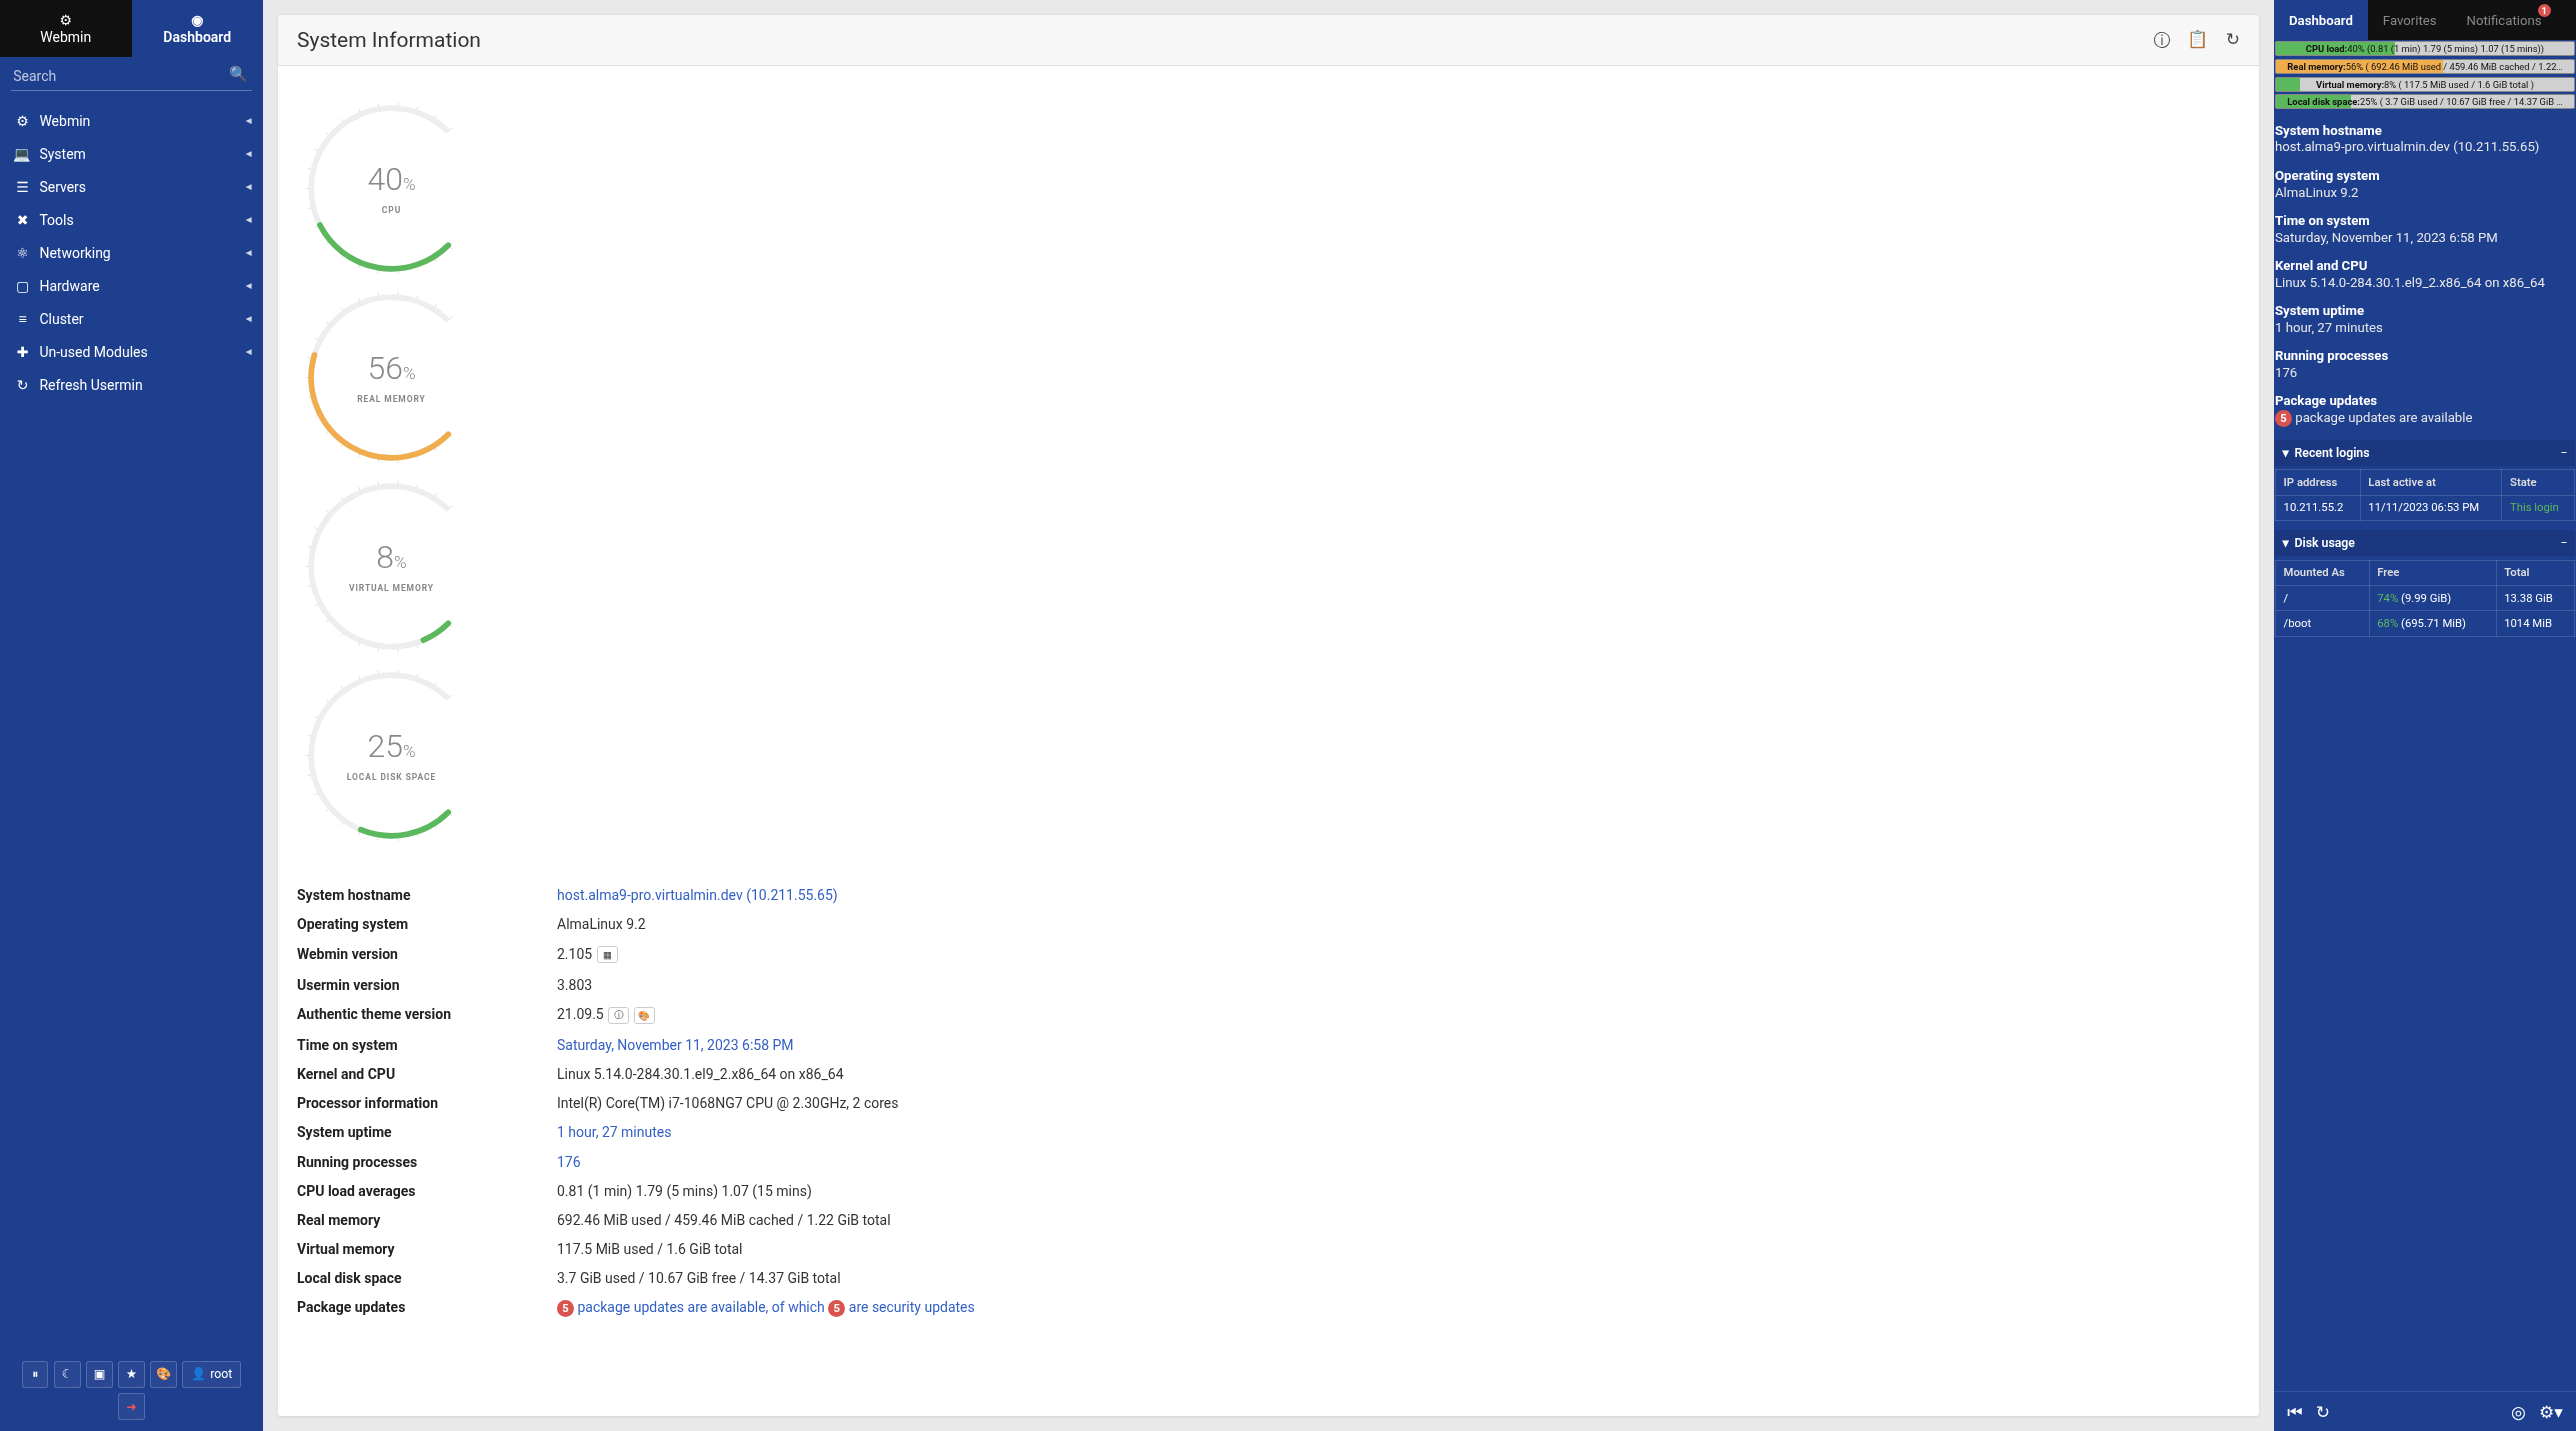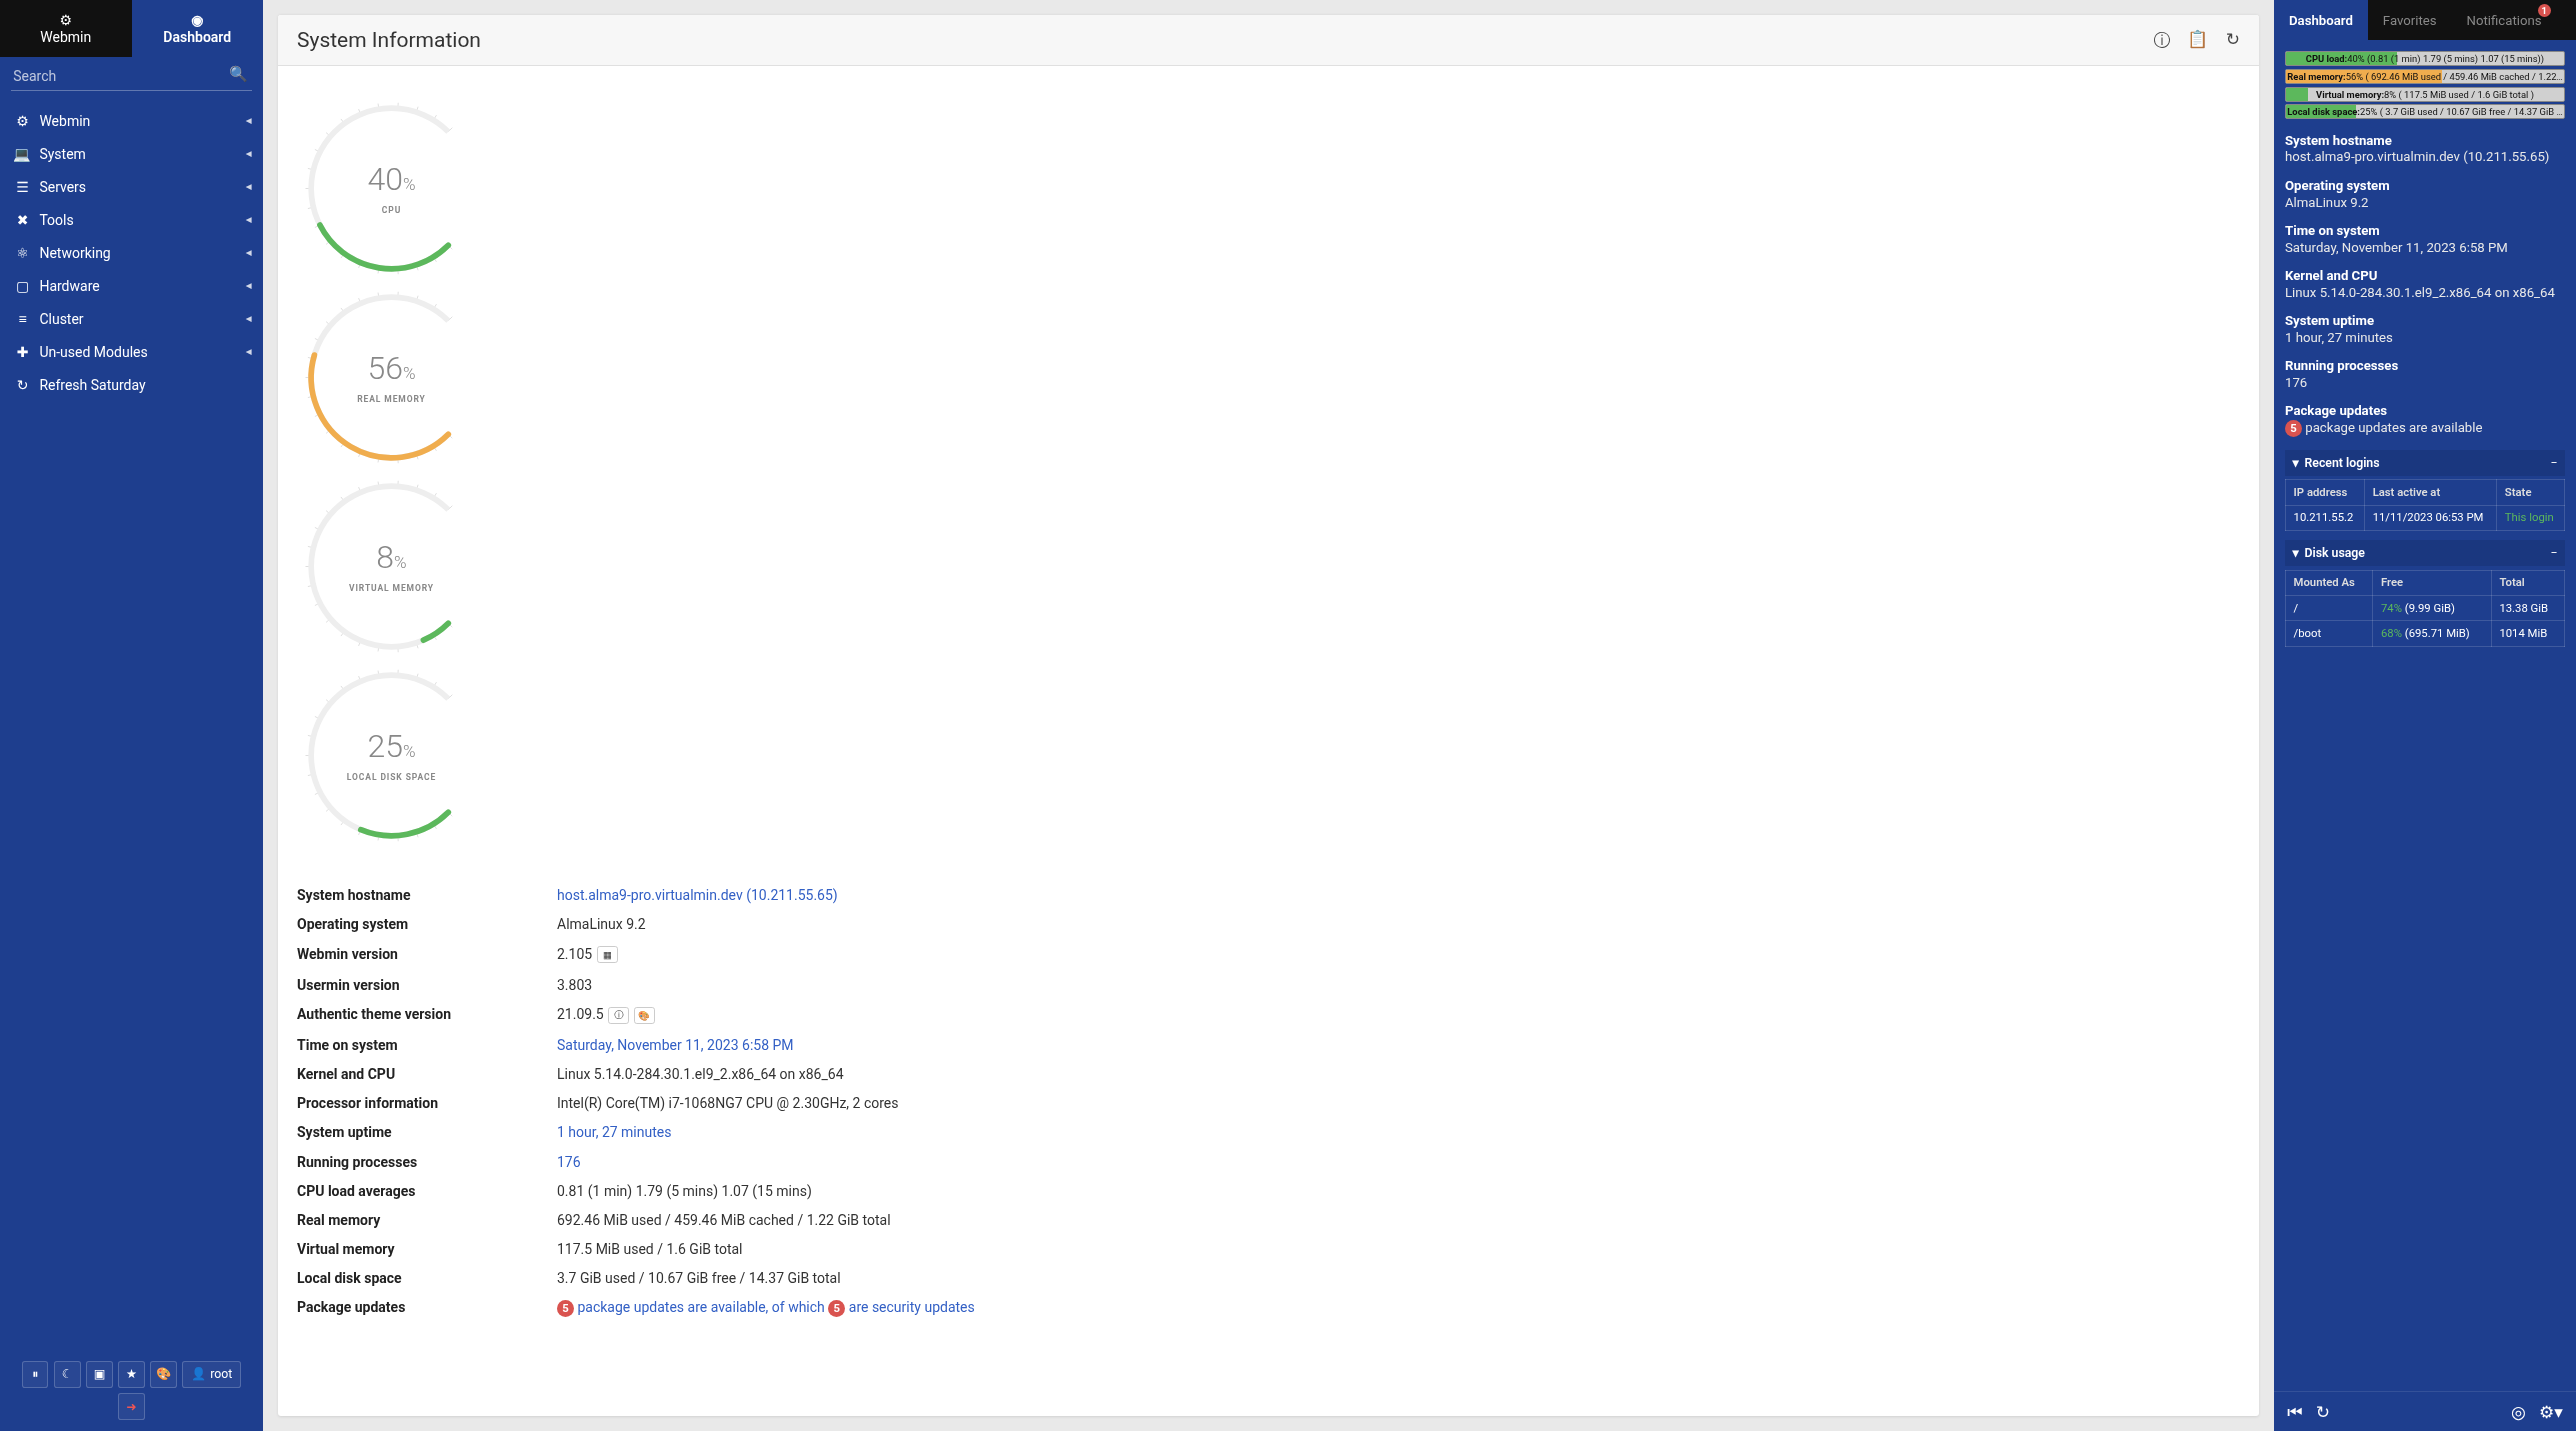--- a/index.html
+++ b/index.html
@@ -47,21 +47,21 @@
 .info-row .value a, .info-row .value .link { color: #3360c5; text-decoration: none; }
 .badge-num { display: inline-flex; align-items: center; justify-content: center; background: #d9534f; color: #fff; border-radius: 9.4px; min-width: 17px; height: 17px; font-size: 11.3px; font-weight: 700; padding: 0 4.7px; vertical-align: middle; }
 .mini-btn { display: inline-flex; align-items: center; justify-content: center; border: 0.9px solid #ccc; background: #fff; border-radius: 2.8px; width: 21px; height: 17px; font-size: 9.4px; margin-left: 4.7px; vertical-align: middle; cursor: pointer; }
 
 
 .right-panel { width: 302px; background: #1e3e8e; display: flex; flex-direction: column; font-size: 12.3px; }
 .right-tabs { display: flex; background: #111; height: 40px; align-items: stretch; }
 .right-tab { padding: 0 15px; display: flex; align-items: center; font-size: 13.2px; color: #888; cursor: pointer; position: relative; }
 .right-tab.active { background: #1e3e8e; color: #fff; font-weight: 600; }
 .right-tab .notif-badge { position: absolute; top: 3.8px; right: 5.7px; background: #d9534f; color: #fff; border-radius: 7.6px; font-size: 9.4px; min-width: 13.2px; height: 13.2px; display: flex; align-items: center; justify-content: center; font-weight: 700; }
-.right-content { flex: 1; overflow-y: auto; padding: 11px; }
+.right-content { flex: 1; overflow-y: auto; padding: 1px; }
 .mini-bars { margin-bottom: 13.2px; }
 .mini-bar { background: #d0d0d0; border: 0.9px solid #888; border-radius: 1.9px; height: 15px; position: relative; margin-bottom: 2.8px; font-size: 9.4px; color: #111; overflow: hidden; }
 .mini-bar .fill { position: absolute; left: 0; top: 0; bottom: 0; }
 .mini-bar .txt { position: absolute; left: 0; right: 0; top: 0; bottom: 0; display: flex; align-items: center; justify-content: center; white-space: nowrap; overflow: hidden; padding: 0 3.8px; }
 .rp-section { margin-bottom: 13.2px; }
 .rp-section .h { font-weight: 700; font-size: 13.2px; margin-bottom: 1.9px; }
 .rp-section .v { font-size: 13.2px; color: #e8e8e8; }
 .rp-collapsible { margin-top: 9.4px; }
 .rp-coll-head { display: flex; align-items: center; justify-content: space-between; background: rgba(0,0,0,0.1); padding: 5.7px 7.6px; cursor: pointer; }
 .rp-coll-head .title { display: flex; align-items: center; gap: 5.7px; font-weight: 600; }
@@ -129,21 +129,21 @@
           <span>Cluster</span>
           <span class="chev">◀</span>
         </div>
         <div class="nav-item">
           <span class="icon">✚</span>
           <span>Un-used Modules</span>
           <span class="chev">◀</span>
         </div>
         <div class="nav-item">
           <span class="icon">↻</span>
-          <span>Refresh Saturday</span>
+          <span>Refresh Usermin</span>
         </div>
       </div>
     <div class="bottom-bar">
       <div class="btn">⏸</div>
       <div class="btn">☾</div>
       <div class="btn">▣</div>
       <div class="btn">★</div>
       <div class="btn">🎨</div>
       <div class="btn wide">
           <span>👤</span>

